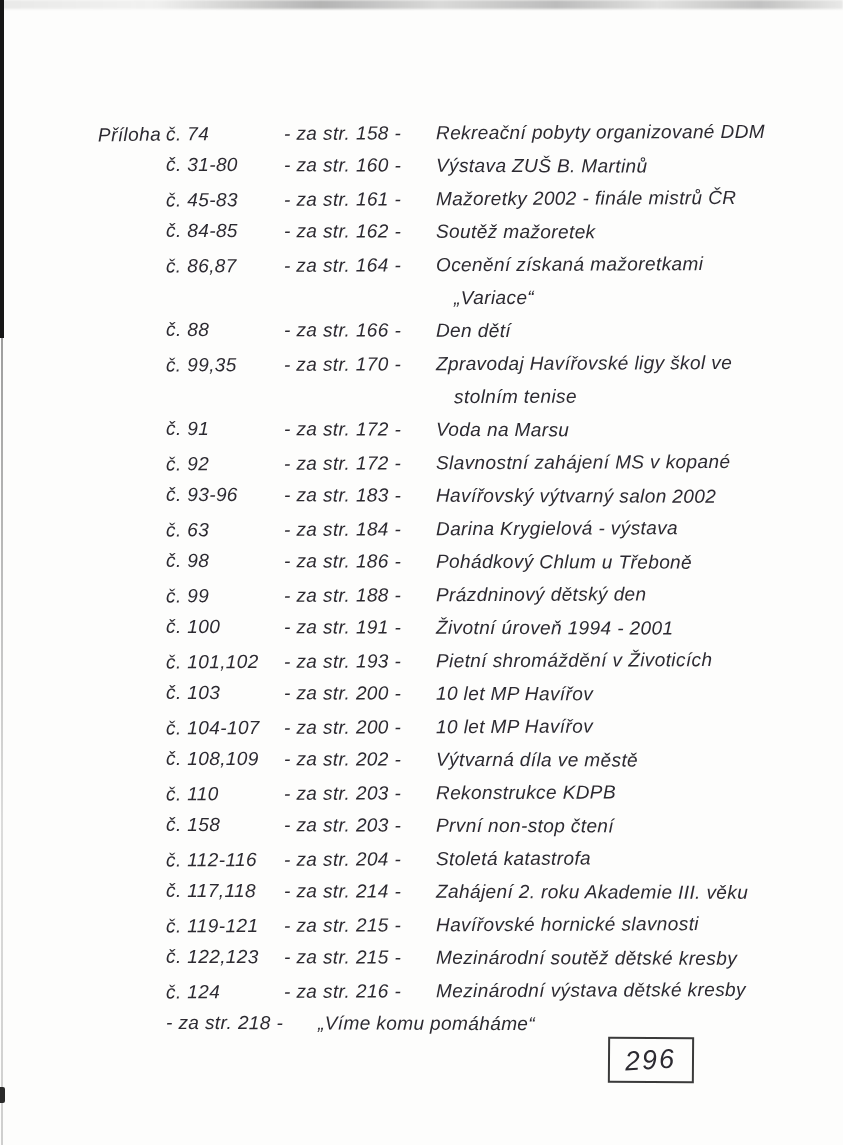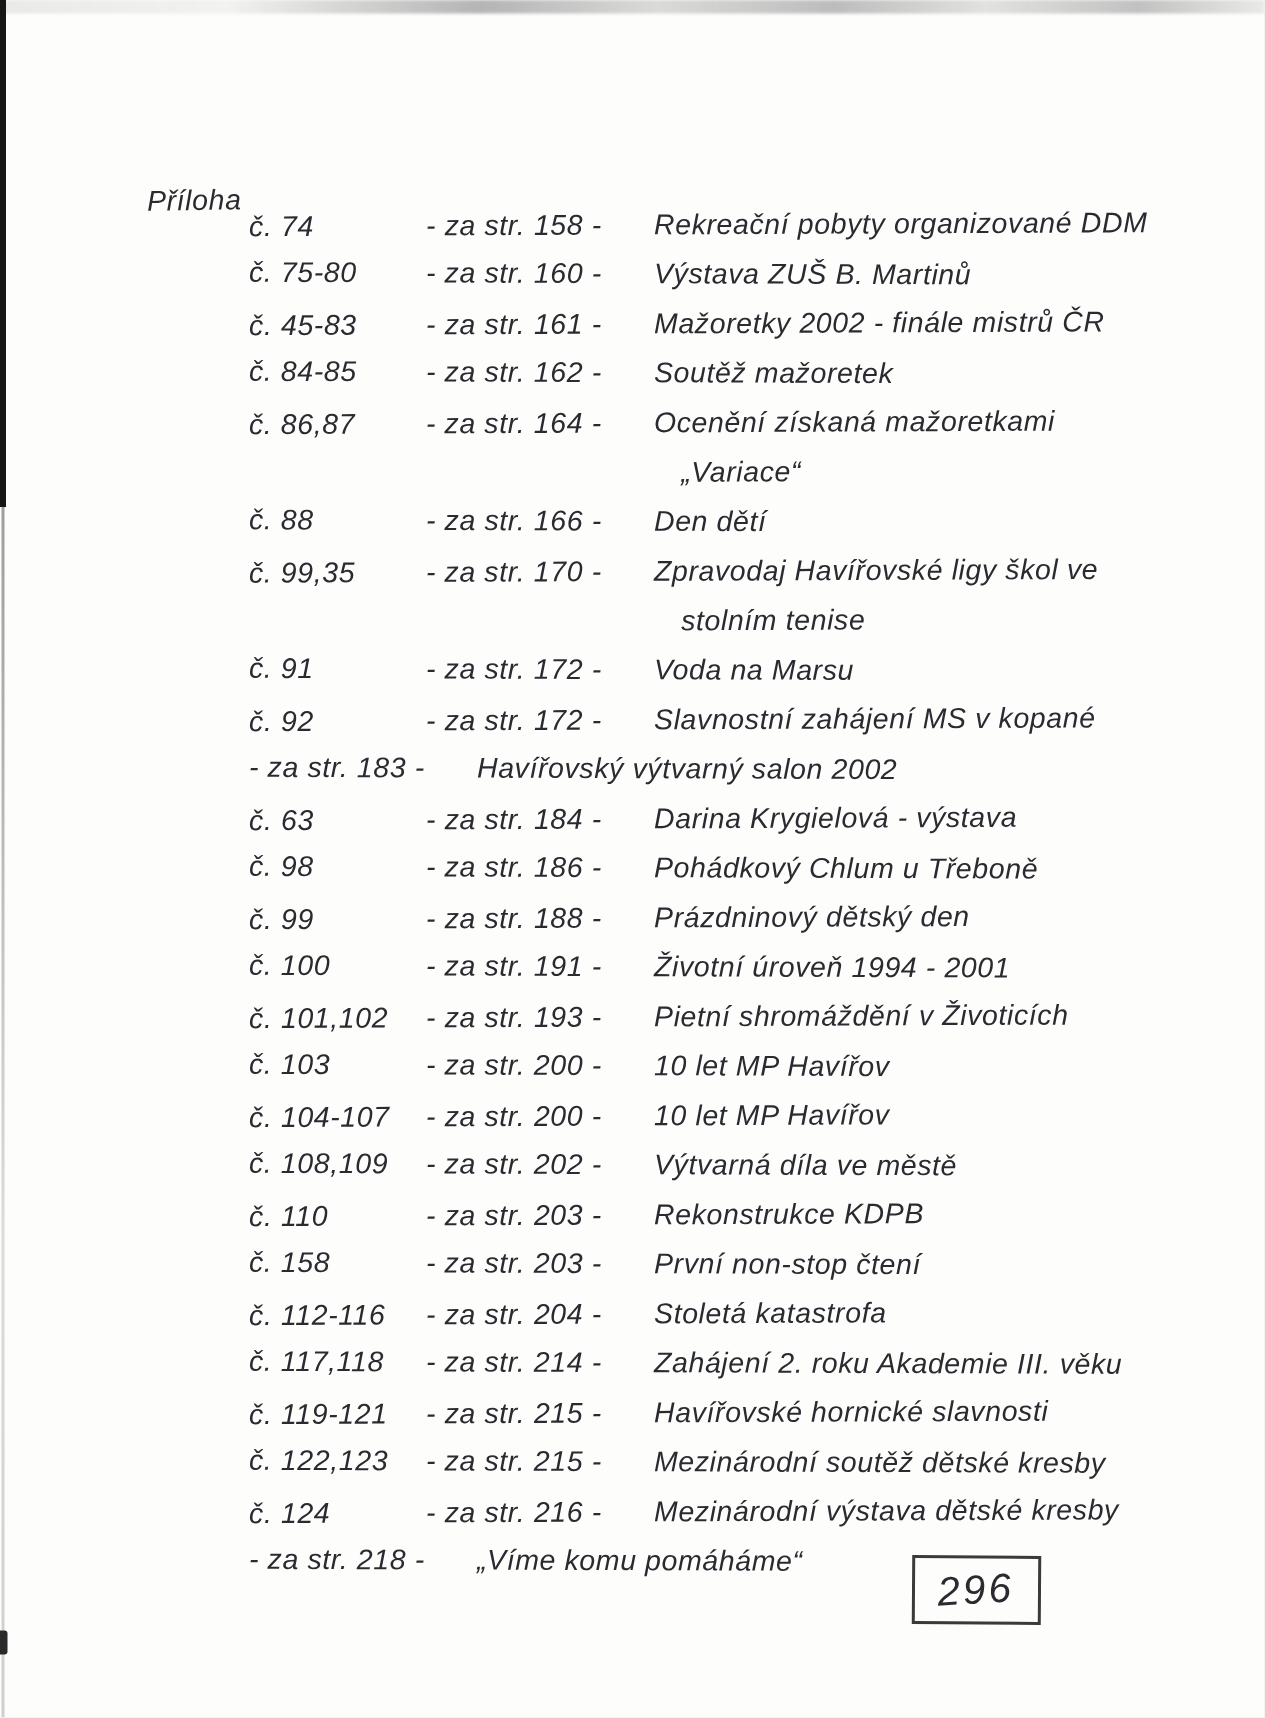--- a/index.html
+++ b/index.html
@@ -31,21 +31,21 @@
     position:absolute;top:338px;left:1px;width:2px;height:807px;
     background:linear-gradient(180deg,rgba(80,80,80,.55),rgba(120,120,120,.25) 60%,rgba(120,120,120,.35));
   }
   .edge-left-nub{
     position:absolute;left:0;top:1087px;width:5px;height:16px;
     background:#2a2a2a;border-radius:0 2px 2px 0;
   }
   
   .list{
     position:absolute;top:116px;left:166px;right:24px;
-    font-size:19px;line-height:33px;letter-spacing:.4px;margin-top:18px;
+    font-size:19px;line-height:33px;letter-spacing:.4px;
   }
   .heading-label{
     position:absolute;top:118px;left:98px;
     font-size:19px;line-height:33px;letter-spacing:.4px;
     transform:rotate(-1deg);
   }
   .row{display:flex;align-items:flex-start;}
   .row:nth-of-type(odd){transform:rotate(-0.25deg);}
   .row:nth-of-type(even){transform:rotate(0.2deg);}
   .c-num{flex:none;width:118px;white-space:nowrap;}
@@ -83,21 +83,21 @@
       <div class="row">
         <span class="c-num">č. 74</span>
         <span class="c-page">- za str. 158 -</span>
         <span class="c-title-wrap">
           <span class="c-title">Rekreační pobyty organizované DDM</span>
 
         </span>
       </div>
 
       <div class="row">
-        <span class="c-num">č. 75-80</span>
+        <span class="c-num">č. 31-80</span>
         <span class="c-page">- za str. 160 -</span>
         <span class="c-title-wrap">
           <span class="c-title">Výstava ZUŠ B. Martinů</span>
 
         </span>
       </div>
 
       <div class="row">
         <span class="c-num">č. 45-83</span>
         <span class="c-page">- za str. 161 -</span>
@@ -155,20 +155,21 @@
       <div class="row">
         <span class="c-num">č. 92</span>
         <span class="c-page">- za str. 172 -</span>
         <span class="c-title-wrap">
           <span class="c-title">Slavnostní zahájení MS v kopané</span>
 
         </span>
       </div>
 
       <div class="row">
+        <span class="c-num">č. 93-96</span>
         <span class="c-page">- za str. 183 -</span>
         <span class="c-title-wrap">
           <span class="c-title">Havířovský výtvarný salon 2002</span>
 
         </span>
       </div>
 
       <div class="row">
         <span class="c-num">č. 63</span>
         <span class="c-page">- za str. 184 -</span>

